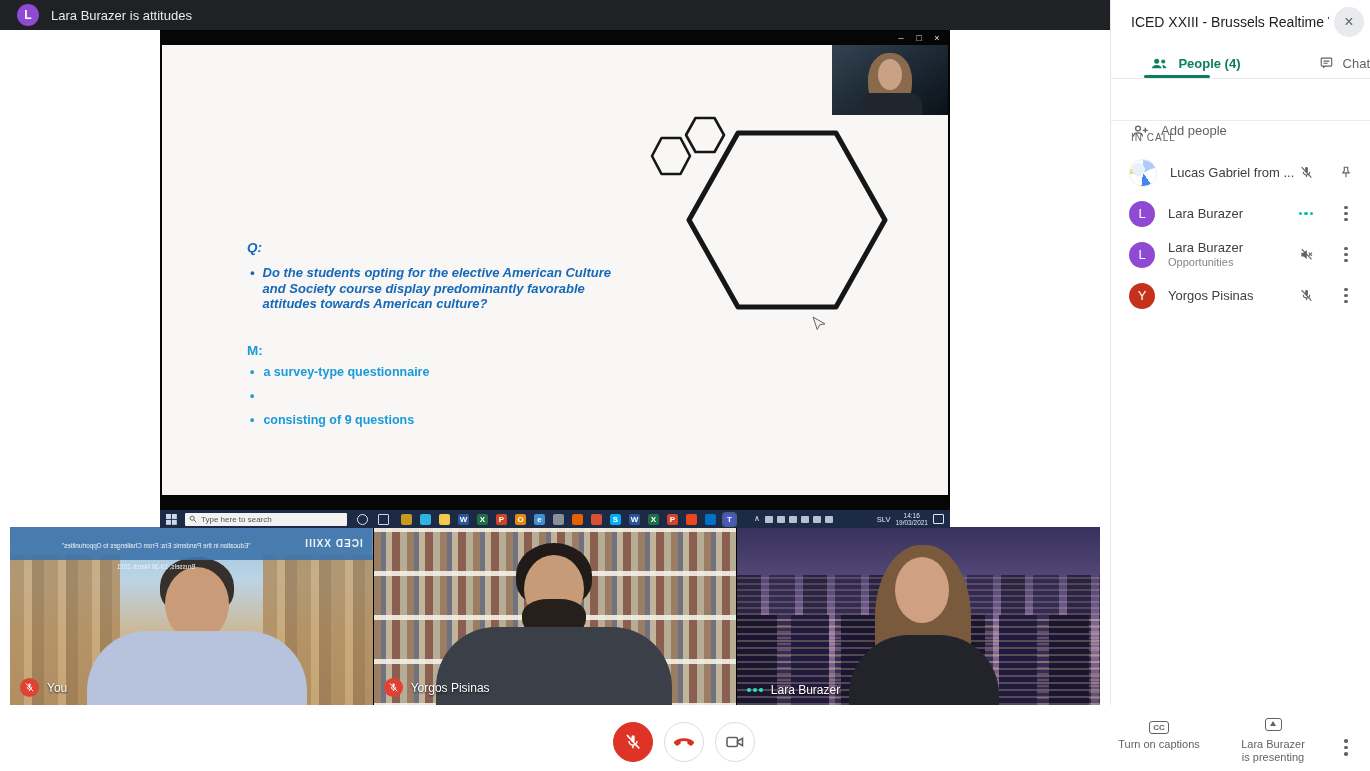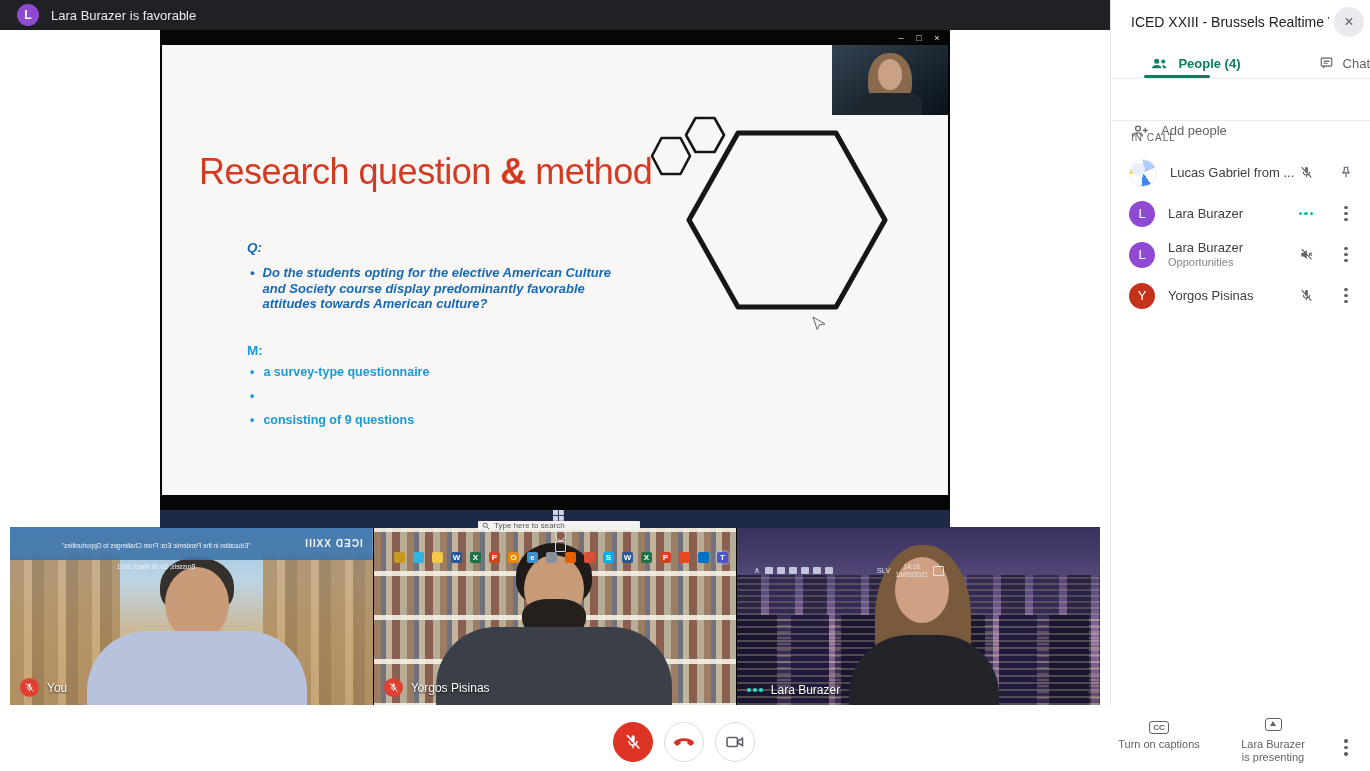--- a/index.html
+++ b/index.html
@@ -27,21 +27,21 @@
   .blt{flex:none;}
   .hex-svg{position:absolute;left:0;top:0;pointer-events:none;}
   
   .webcam{position:absolute;right:2px;top:15px;width:116px;height:70px;overflow:hidden;
           background:linear-gradient(145deg,#32434f 0%,#1b2733 55%,#0b1118 100%);}
   .wc-hair{position:absolute;left:36px;top:8px;width:44px;height:58px;border-radius:46%;background:#8a6a4c;}
   .wc-face{position:absolute;left:46px;top:14px;width:24px;height:31px;border-radius:50%;background:#c9a184;}
   .wc-body{position:absolute;left:28px;top:48px;width:62px;height:26px;border-radius:12px 12px 0 0;background:#20262e;}
   
   .taskbar{position:absolute;left:0;bottom:0;width:790px;height:18px;background:#1c2a46;
-           display:flex;align-items:center;z-index:2;flex-direction:column;}
+           display:flex;align-items:center;z-index:2;}
   .tb-start{margin-left:6px;display:flex;}
   .search-box{width:158px;height:13px;background:#f2f2f2;border-radius:1px;margin-left:8px;
               display:flex;align-items:center;gap:4px;padding-left:4px;}
   .search-box span{font-size:8px;color:#555;}
   .cortana{width:9px;height:9px;border:1px solid #dfe6f2;border-radius:50%;margin-left:10px;flex:none;}
   .taskview{width:9px;height:9px;border:1px solid #cfd8ea;border-radius:1px;margin-left:10px;flex:none;}
   #taskbar-apps{display:flex;gap:8px;margin-left:12px;align-items:center;}
   .app-ico{width:11px;height:11px;border-radius:2px;font-size:8px;line-height:11px;color:#fff;font-weight:700;
            display:flex;align-items:center;justify-content:center;flex:none;}
   .app-ico.active{box-shadow:0 0 0 2px rgba(160,190,255,.35);}
@@ -133,35 +133,31 @@
   .pname{flex:1;min-width:0;font-size:13px;color:#3c4043;white-space:nowrap;overflow:hidden;line-height:14px;}
   .psub{font-size:11px;color:#80868b;}
   .picons{display:flex;align-items:center;gap:24px;color:#5f6368;}
   .ico16{width:16px;height:16px;display:flex;align-items:center;justify-content:center;cursor:pointer;}
 </style>
 </head>
 <body>
 
 <div class="top-banner">
   <div class="tb-avatar">L</div>
-  <div class="tb-text">Lara Burazer is favorable</div>
+  <div class="tb-text">Lara Burazer is attitudes</div>
 </div>
 
 <div class="shared-window">
   <div class="win-controls">
     <span>–</span>
     <span>□</span>
     <span>×</span>
   </div>
 
   <div class="slide">
-    <div class="slide-title"><span>Research question</span>
-      <span class="amp">&amp;</span>
-      <span>method</span>
-    </div>
 
     <div class="q-label">Q:</div>
     <div class="q-bullet">
       <span class="blt">•</span>
       <span>Do the students opting for the elective American Culture and Society course display predominantly favorable attitudes towards American culture?</span>
     </div>
 
     <div class="m-label">M:</div>
     <div class="m-bullets">
       <div class="m-bullet">

